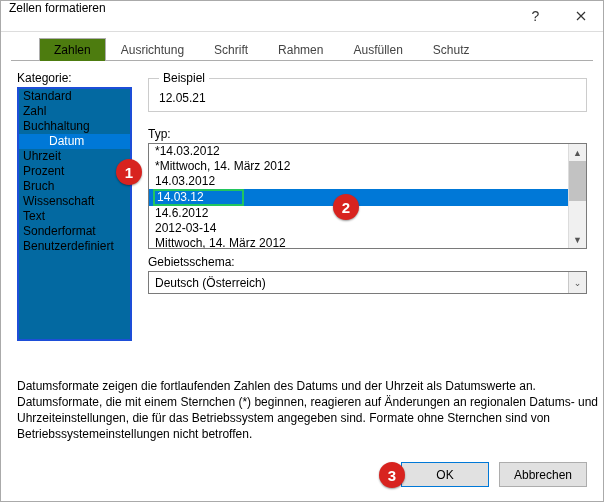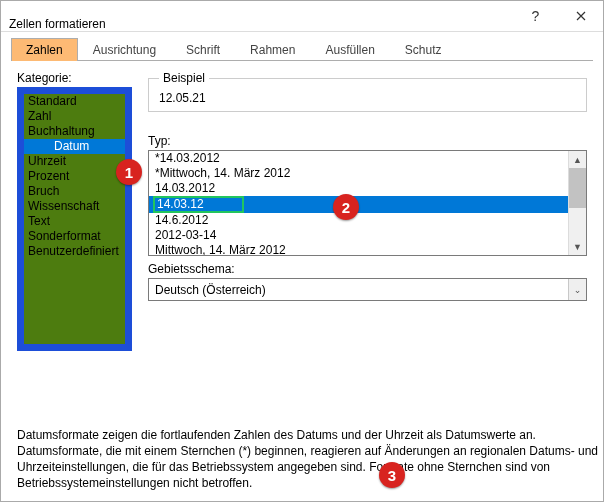--- a/index.html
+++ b/index.html
@@ -17,21 +17,21 @@
     box-sizing: border-box;
     position: relative;
     background: #fff;
     box-shadow: 0 2px 10px rgba(0,0,0,0.25);
     display: flex;
     flex-direction: column;
   }
   .titlebar {
     height: 30px;
     display: flex;
-    align-items: flex-end;
+    align-items: flex-start;
     padding-left: 8px;
     border-bottom: 1px solid #ddd;
   }
   .titlebar .title {
     flex: 1;
     font-size: 12px;
   }
   .titlebar .tbtn {
     width: 45px;
     height: 30px;
@@ -49,23 +49,24 @@
   .tab {
     padding: 4px 14px;
     border: 1px solid transparent;
     border-bottom: none;
     position: relative;
     font-size: 12px;
     color: #444;
   }
   .tab.active {
     border-color: #adadad;
-    background: #fdba74;
+    background: #4d7c0f;
     color: #000;
     z-index: 2;
+    margin-left: 28px;
   }
   .tab-underline {
     height: 1px;
     background: #adadad;
     margin: 0 10px;
     margin-top: -1px;
   }
   .content {
     flex: 1;
     padding: 10px 16px 0 16px;
@@ -75,44 +76,44 @@
   .left {
     width: 115px;
     display: flex;
     flex-direction: column;
   }
   .label {
     margin-bottom: 2px;
     font-size: 12px;
   }
   .listbox {
-    border: 7px solid #1d4ed8;
+    border: 2px solid #1d4ed8;
     height: 250px;
     overflow: hidden;
-    background: #4d7c0f;
+    background: #0369a1;
   }
   .listbox .item {
     padding: 0 4px;
     line-height: 15px;
     font-size: 12px;
     white-space: nowrap;
   }
   .listbox .item.selected {
     background: #0078d7;
     color: #fff;
     padding-left: 30px;
   }
   .right {
     flex: 1;
     display: flex;
     flex-direction: column;
   }
   fieldset.example {
     border: 1px solid #ccc;
-    margin: 0 0 22px 0;
+    margin: 0 0 15px 0;
     padding: 6px 28px 6px 10px;
   }
   fieldset.example legend {
     padding: 0 4px;
     font-size: 12px;
   }
   .typ-wrap {
     position: relative;
     margin-bottom: 6px;
   }
@@ -298,17 +299,21 @@
       <div class="label">Gebietsschema:</div>
       <div class="combo">
         <span class="ctext">Deutsch (Österreich)</span>
         <span class="cbtn">⌄</span>
       </div>
     </div>
   </div>
 
   <div class="description">Datumsformate zeigen die fortlaufenden Zahlen des Datums und der Uhrzeit als Datumswerte an. Datumsformate, die mit einem Sternchen (*) beginnen, reagieren auf Änderungen an regionalen Datums- und Uhrzeiteinstellungen, die für das Betriebssystem angegeben sind. Formate ohne Sternchen sind von Betriebssystemeinstellungen nicht betroffen.</div>
 
+  <div class="buttons">
+    <div class="btn default">OK</div>
+    <div class="btn">Abbrechen</div>
+  </div>
 
   <div class="marker" style="left:115px; top:158px;">1</div>
   <div class="marker" style="left:332px; top:193px;">2</div>
   <div class="marker" style="left:378px; top:461px;">3</div>
 </div>
 
 </body></html>

